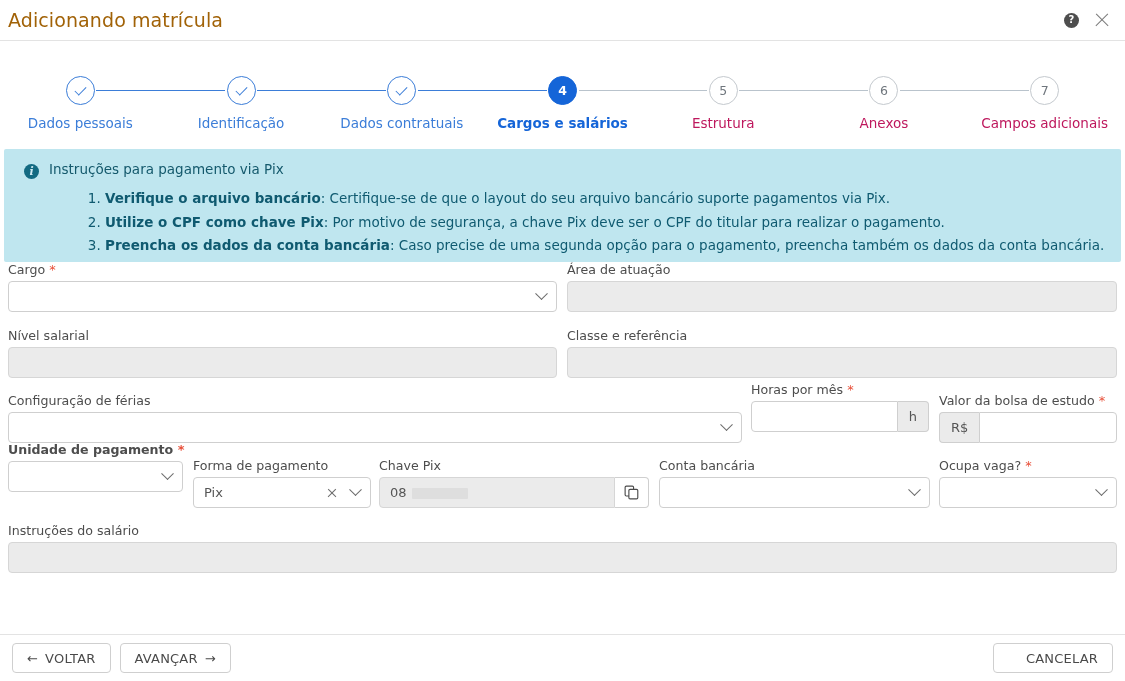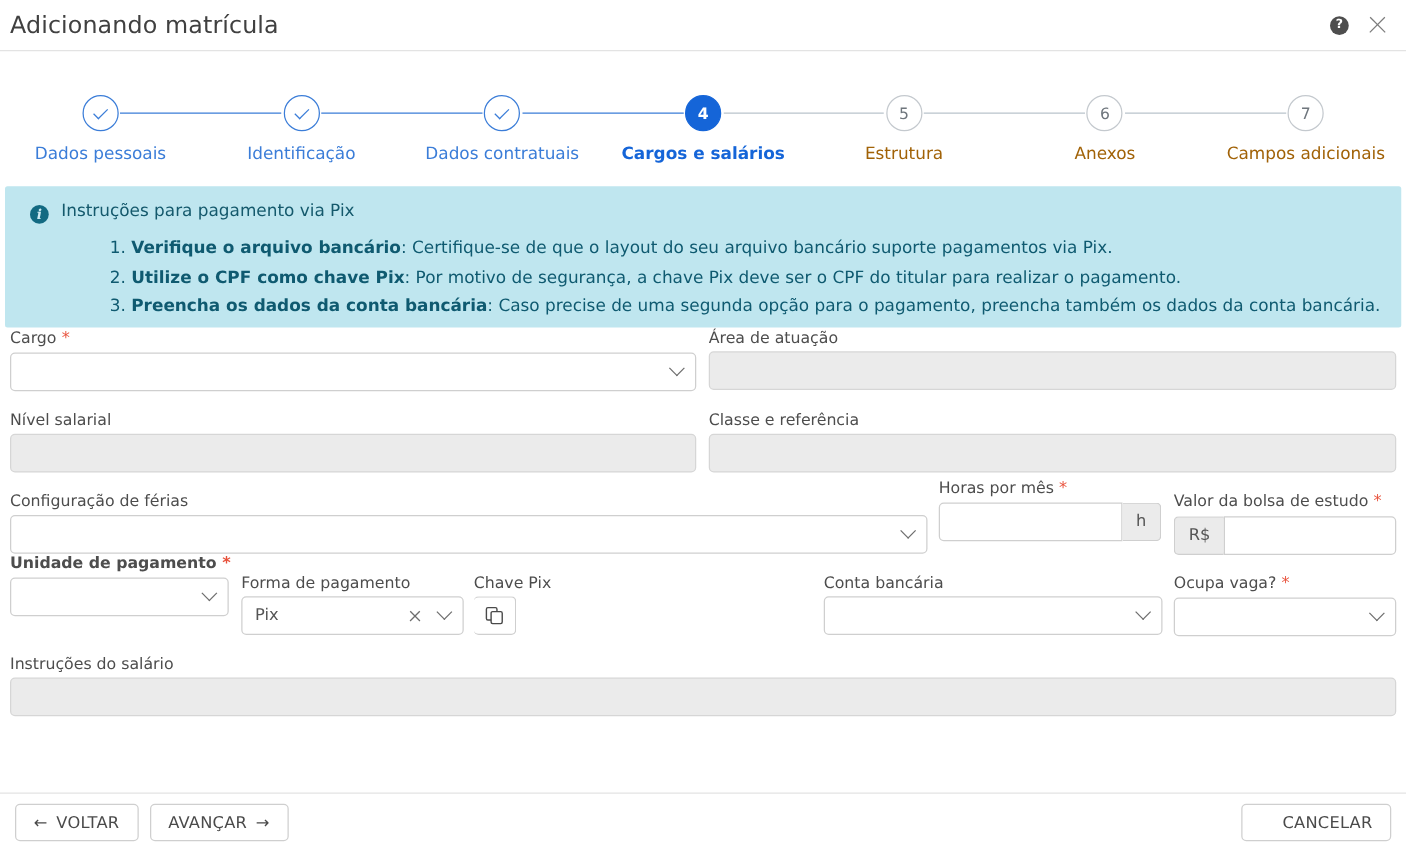--- a/index.html
+++ b/index.html
@@ -16,21 +16,21 @@
   .modal-header {
     position: relative;
     height: 41px;
     display: flex;
     align-items: center;
     padding: 0 14px 0 8px;
     border-bottom: 1px solid #e3e3e3;
   }
   .modal-title {
     font-size: 19px;
-    color: #404040;
+    color: #a16207;
     font-weight: 400;
     letter-spacing: .1px;
   }
   .header-actions {
     margin-left: auto;
     display: flex;
     align-items: center;
     gap: 14px;
   }
   .help-icon {
@@ -106,21 +106,21 @@
     border-bottom: 1.8px solid #3b7dd8;
     transform: rotate(-45deg) translate(1px,-1px);
   }
   .step-label {
     margin-top: 10px;
     font-size: 13.5px;
     white-space: nowrap;
   }
   .step.done .step-label { color: #3b7dd8; }
   .step.active .step-label { color: #1565d8; font-weight: 700; }
-  .step.todo .step-label { color: #a16207; }
+  .step.todo .step-label { color: #be185d; }
 
   
   .info-banner {
     margin: 0 4px;
     background: #bfe6ef;
     padding: 12px 0 16px 20px;
     display: flex;
     gap: 10px;
     border-radius: 2px;
     height: 113px;
@@ -407,20 +407,23 @@
     <div class="ctl">
       <span class="val">Pix</span>
       <i class="clear"></i>
       <i class="chev"></i>
     </div>
   </div>
 
   <div class="fld" style="left:379px; top:196px; width:270px;">
     <label class="lbl">Chave Pix</label>
     <div class="grp">
+      <div class="ctl disabled">
+        <span class="val"><span>08</span><span class="redact"></span></span>
+      </div>
       <div class="btn-addon">
         <svg width="15" height="15" viewBox="0 0 16 16">
           <rect x="1.2" y="1.2" width="9" height="10.5" rx="1.3" fill="none" stroke="#4a4a4a" stroke-width="1.2"></rect>
           <rect x="5.2" y="4.6" width="9.5" height="10.2" rx="1.3" fill="#fff" stroke="#4a4a4a" stroke-width="1.2"></rect>
         </svg>
       </div>
     </div>
   </div>
 
   <div class="fld" style="left:659px; top:196px; width:271px;">

